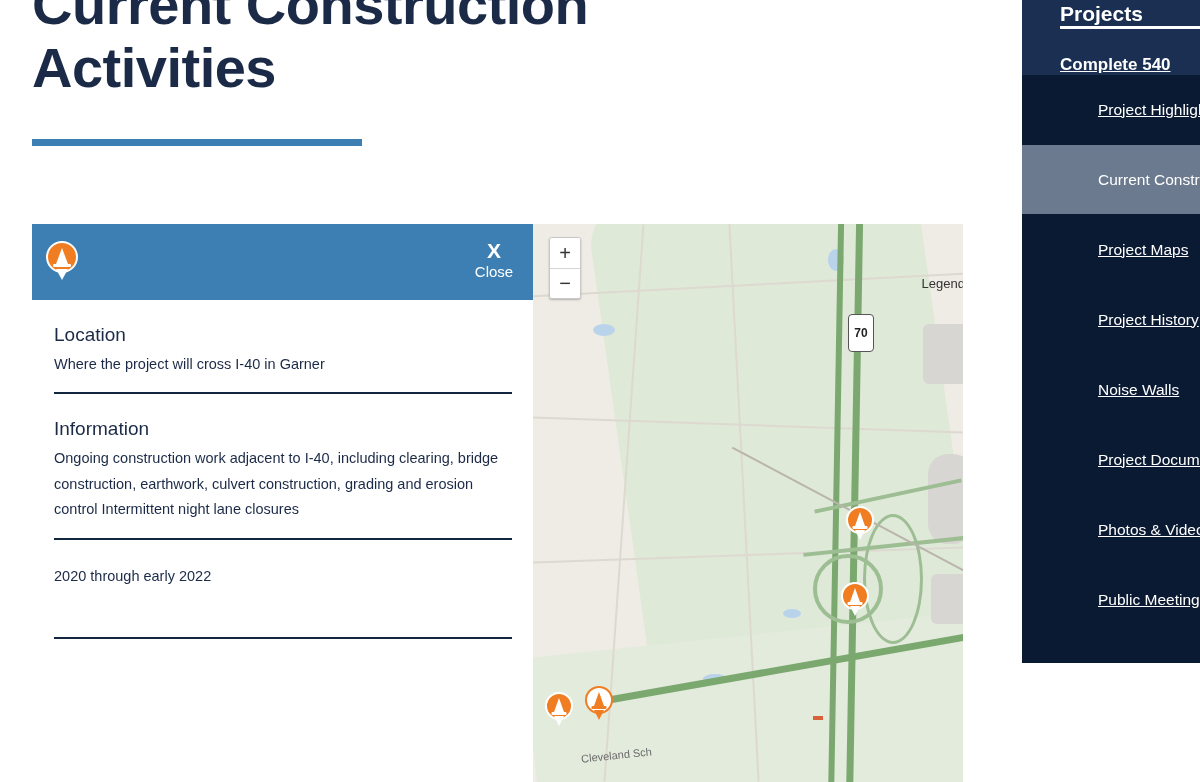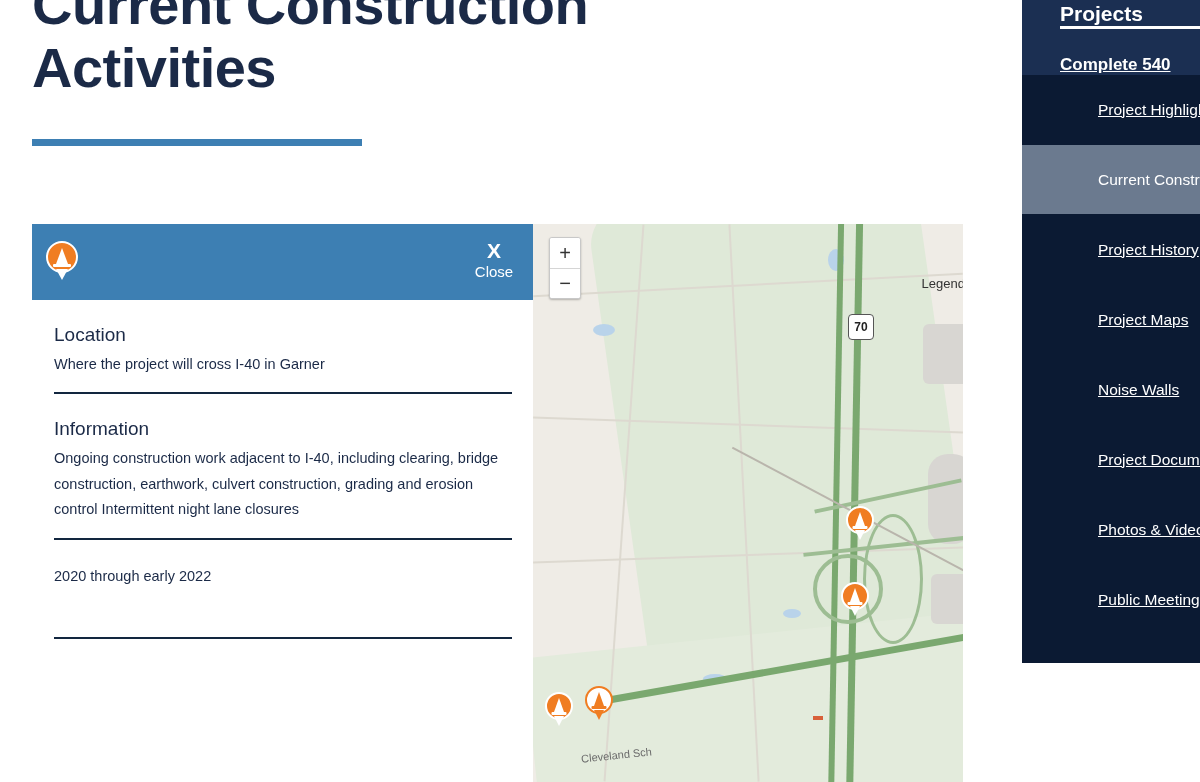--- a/index.html
+++ b/index.html
@@ -173,21 +173,21 @@
     position: absolute;
     background: #7aa86f;
   }
   .road-thin { background: #9dbd93; }
   .minor {
     position: absolute;
     background: #ddd9d0;
   }
   .shield {
     position: absolute;
-    width: 26px; height: 26px;
+    width: 26px; height: 38px;
     background: #ffffff;
     border: 1.5px solid #555;
     border-radius: 4px;
     font-size: 12px;
     font-weight: bold;
     color: #222;
     display: flex;
     align-items: center;
     justify-content: center;
   }
@@ -400,22 +400,22 @@
 
   <div class="sidenav">
     <div class="nav-top-block">
       <div class="nav-head-title">Projects</div>
       <div class="nav-rule"></div>
       <div class="nav-parent">Complete 540</div>
     </div>
 
     <div class="nav-item">Project Highlights</div>
     <div class="nav-item active">Current Construction Activities</div>
+    <div class="nav-item">Project Maps</div>
     <div class="nav-item">Project History</div>
-    <div class="nav-item">Project Maps</div>
     <div class="nav-item">Noise Walls</div>
     <div class="nav-item">Project Documents</div>
     <div class="nav-item">Photos &amp; Videos</div>
     <div class="nav-item">Public Meetings</div>
     <div class="nav-item">Public Comments</div>
   </div>
 
 </div>
 
 </body></html>

